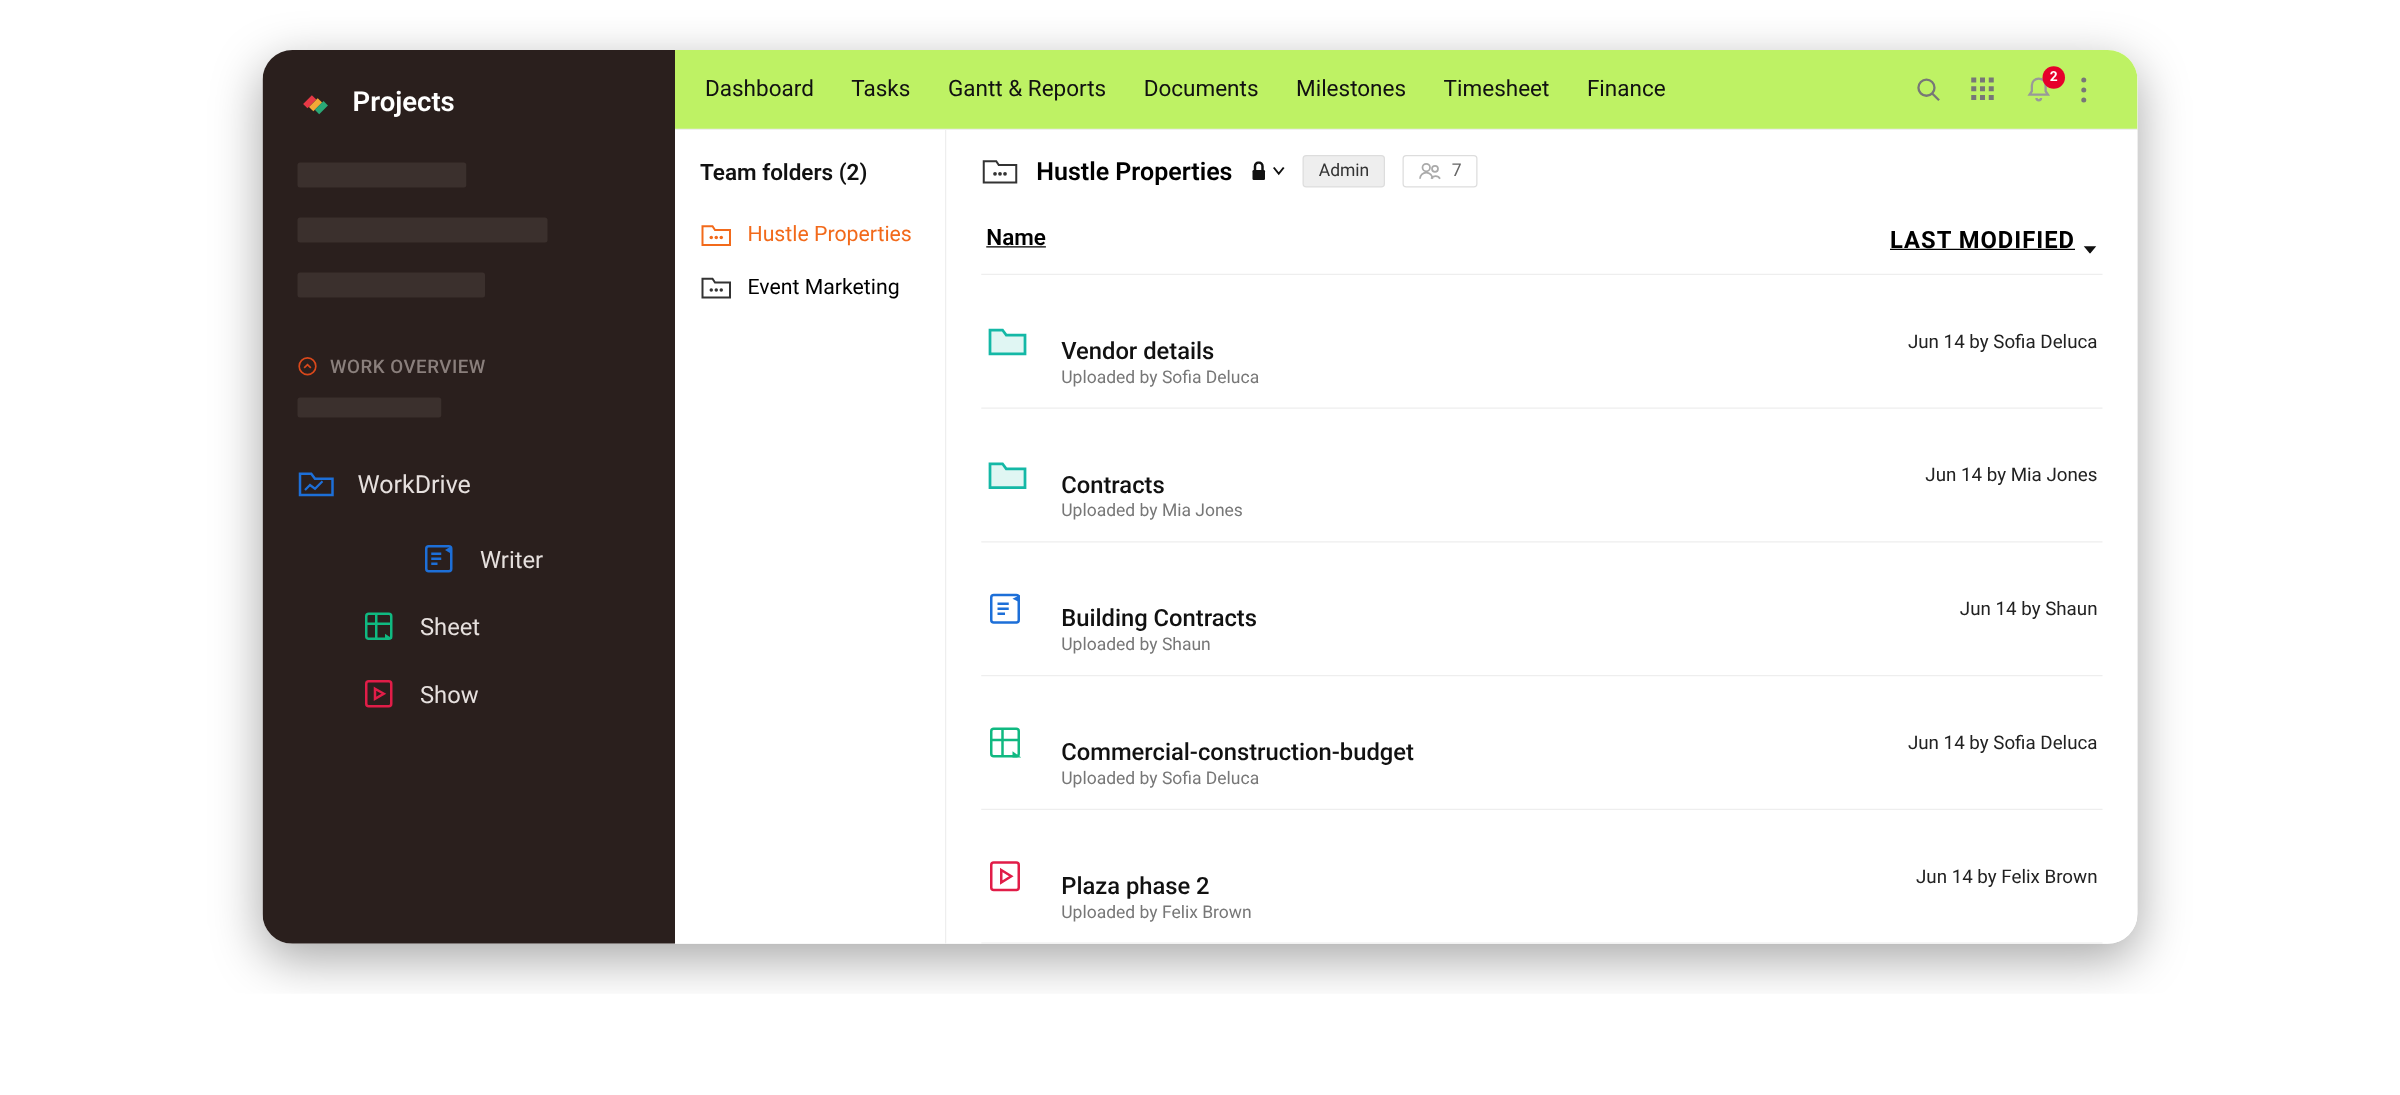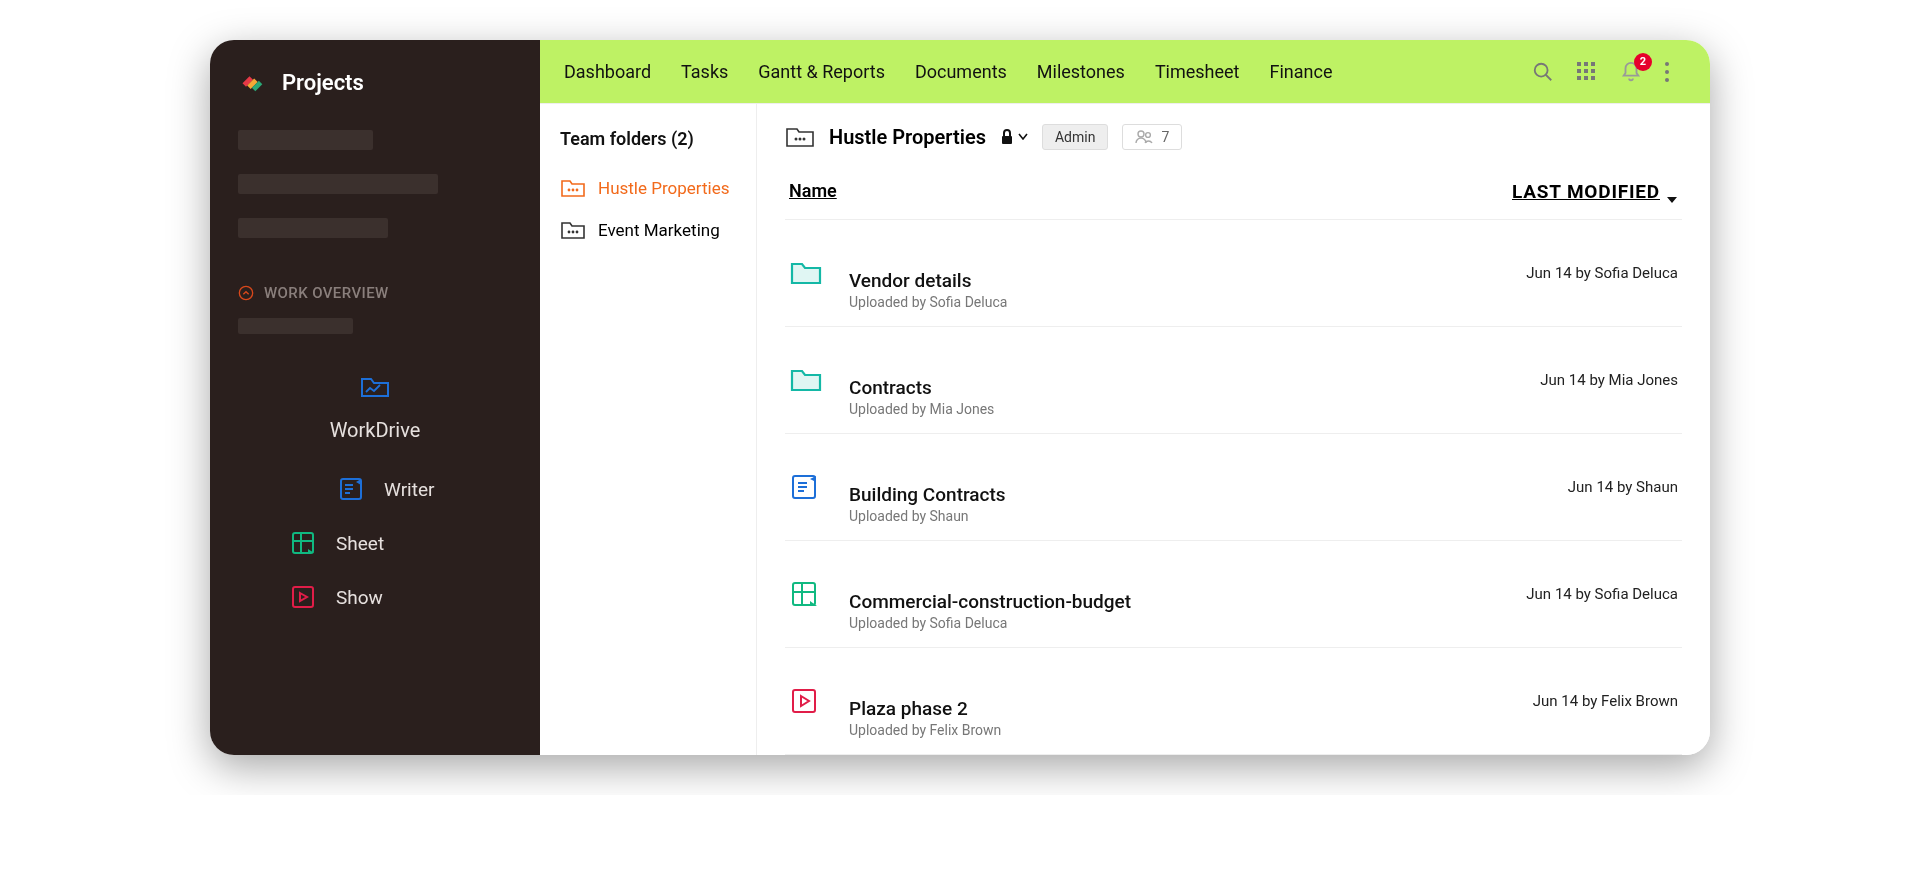--- a/index.html
+++ b/index.html
@@ -232,21 +232,21 @@
     </div>
     <div class="section-label">
       <svg width="16" height="16" viewBox="0 0 24 24">
         <circle cx="12" cy="12" r="10" fill="none" stroke="#d9481b" stroke-width="2"></circle>
         <path d="M8 14 L12 10 L16 14" fill="none" stroke="#d9481b" stroke-width="2"></path>
       </svg>
       <span>WORK OVERVIEW</span>
     </div>
     <div class="skeleton sk4" style="margin-left:28px;"></div>
 
-    <div class="nav-item" style="margin-top:16px;flex-direction:column;">
+    <div class="nav-item" style="margin-top:16px;">
       <span class="icon-slot">
         <svg width="30" height="26" viewBox="0 0 30 26" fill="none" stroke="#1d6fd8" stroke-width="2">
           <path d="M2 7 L2 22 L28 22 L28 9 L14 9 L11 5 L2 5 Z"></path>
           <path d="M6 18 L10 14 L14 17 L20 11" stroke-width="1.8"></path>
         </svg>
       </span>
       <span>WorkDrive</span>
     </div>
 
     <div class="nav-item nav-sub first">

